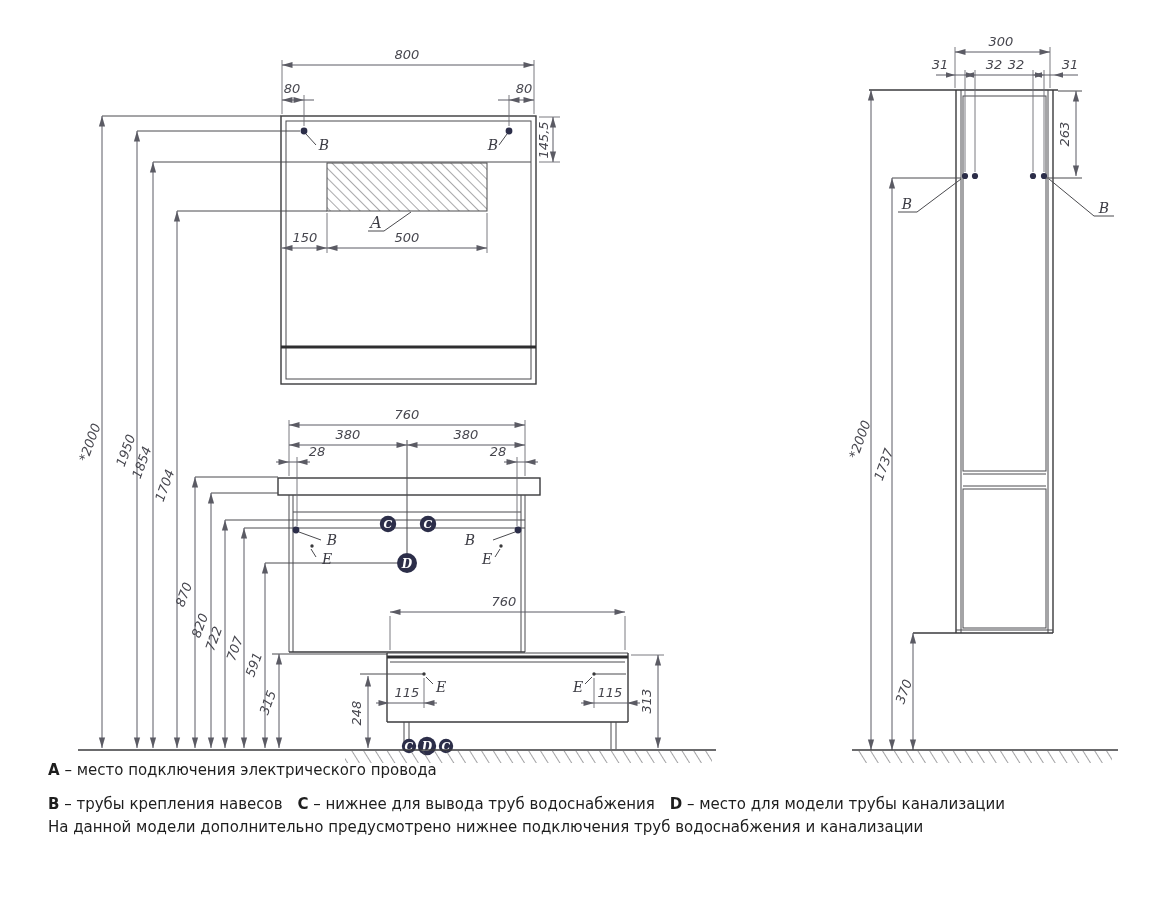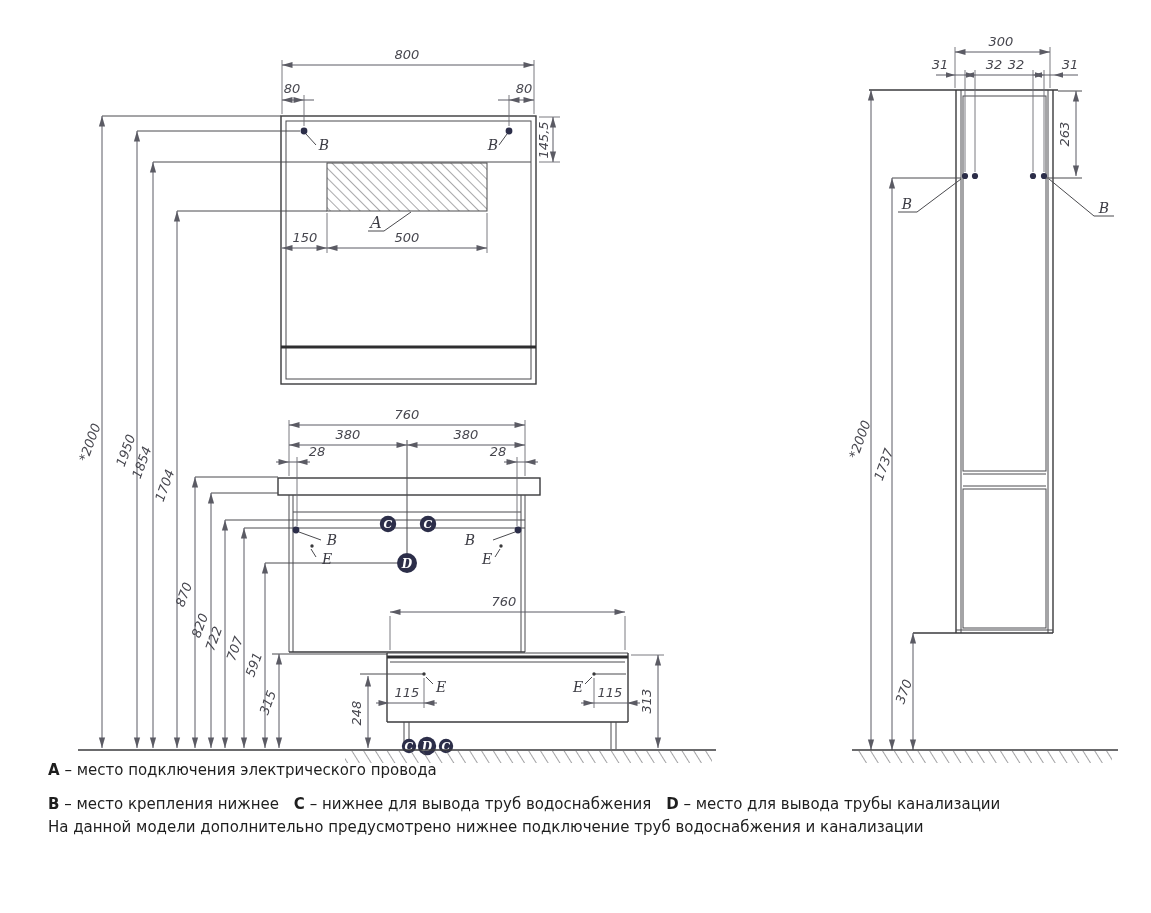--- a/index.html
+++ b/index.html
@@ -296,21 +296,21 @@
   </g>
 </svg>
 
   <div class="legend">
     <div class="row r1">
       <b>A</b>
       <span>– место подключения электрического провода</span>
     </div>
     <div class="row r2">
       <span class="item"><b>B</b>
-        <span>– место крепления нижнее</span></span>
+        <span>– трубы крепления навесов</span></span>
       <span class="item"><b>C</b>
         <span>– нижнее для вывода труб водоснабжения</span></span>
       <span class="item"><b>D</b>
-        <span>– место для вывода трубы канализации</span></span>
+        <span>– место для модели трубы канализации</span></span>
     </div>
-    <div class="row r3">На данной модели дополнительно предусмотрено нижнее подключение труб водоснабжения и канализации</div>
+    <div class="row r3">На данной модели дополнительно предусмотрено нижнее подключения труб водоснабжения и канализации</div>
   </div>
 </div>
 
 </body></html>

